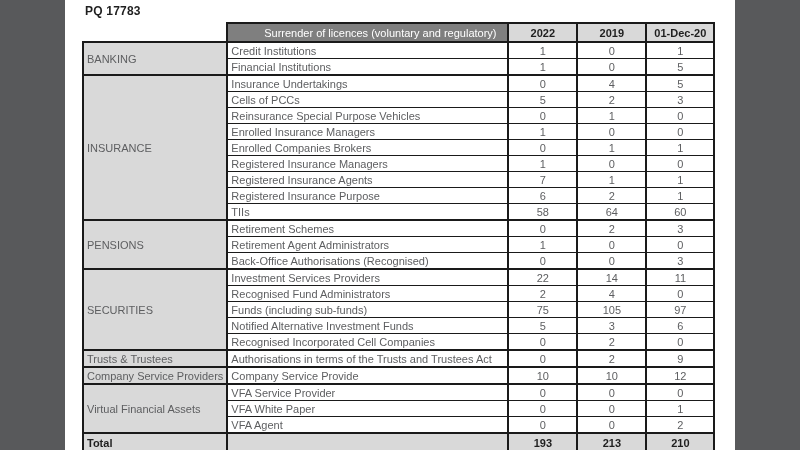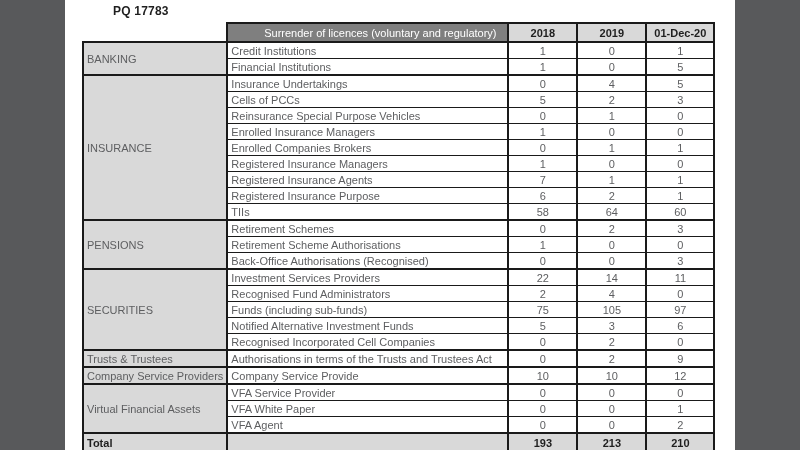--- a/index.html
+++ b/index.html
@@ -13,21 +13,20 @@
     position: absolute; top: 0; height: 450px; width: 65px;
     background: #58595b;
   }
   .side-bar.left  { left: 0; }
   .side-bar.right { left: 735px; }
 
   .doc-title {
     position: absolute; left: 85px; top: 4px;
     font-size: 12px; font-weight: bold; color: #1f1f1f;
     letter-spacing: 0.2px;
-    margin-left: 28px;
   }
 
   .tbl-wrap { position: absolute; left: 82px; top: 22px; }
 
   table.lic {
     border-collapse: collapse;
     table-layout: fixed;
     font-size: 11px;
     color: #5d5e60;
   }
@@ -92,21 +91,21 @@
         <col class="c-cat">
           <col class="c-label">
         <col class="c-y">
           <col class="c-y">
           <col class="c-y3">
       </colgroup>
       <thead>
         <tr>
           <th class="corner"></th>
           <th class="caption">Surrender of licences (voluntary and regulatory)</th>
-        <th class="year">2018</th>
+        <th class="year">2022</th>
             <th class="year">2019</th>
             <th class="year">01-Dec-20</th>
           </tr>
       </thead>
       <tbody id="tbl-body">
           <tr class="group-start">
             <td class="cat" rowspan="2">BANKING</td>
             <td class="label">Credit Institutions</td>
             <td class="val">1</td>
             <td class="val">0</td>
@@ -174,21 +173,21 @@
             <td class="val">60</td>
           </tr>
           <tr class="group-start">
             <td class="cat" rowspan="3">PENSIONS</td>
             <td class="label">Retirement Schemes</td>
             <td class="val">0</td>
             <td class="val">2</td>
             <td class="val">3</td>
           </tr>
           <tr>
-            <td class="label">Retirement Scheme Authorisations</td>
+            <td class="label">Retirement Agent Administrators</td>
             <td class="val">1</td>
             <td class="val">0</td>
             <td class="val">0</td>
           </tr>
           <tr>
             <td class="label">Back-Office Authorisations (Recognised)</td>
             <td class="val">0</td>
             <td class="val">0</td>
             <td class="val">3</td>
           </tr>

